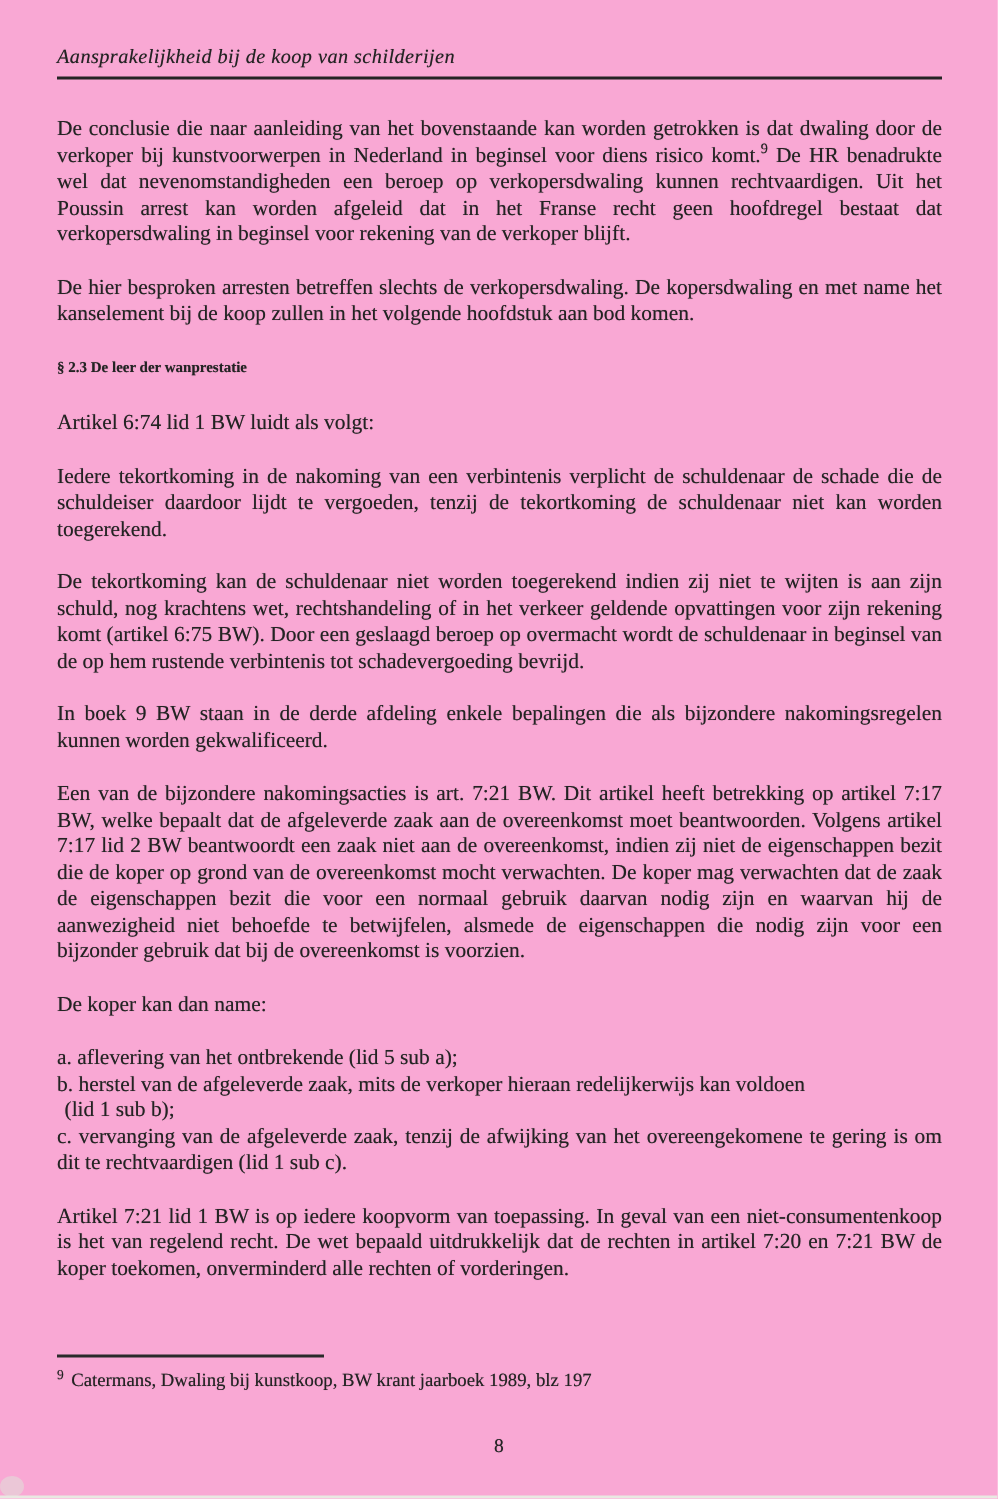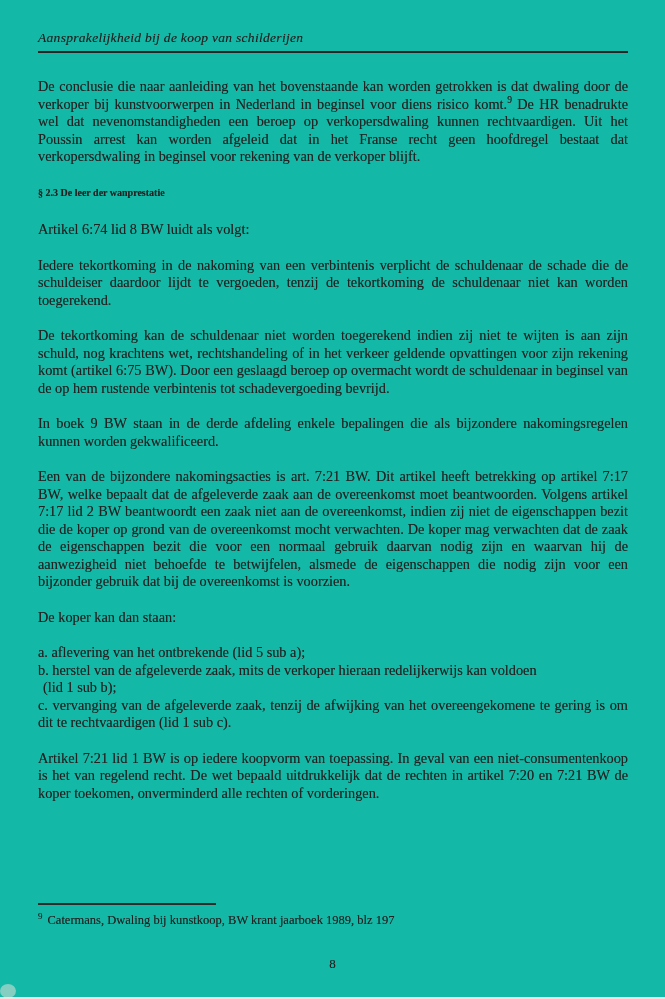--- a/index.html
+++ b/index.html
@@ -4,21 +4,21 @@
 <style>
   html, body { margin: 0; padding: 0; }
   body {
     width: 665px; height: 999px;
     background: #ffffff;
     font-family: "Liberation Serif", serif;
   }
   .page {
     position: relative;
     width: 665px; height: 999px;
-    background: #14b8a6;
+    background: #f9a8d4;
     color: #232323;
     overflow: hidden;
     text-shadow: 0 0 0.5px rgba(40,40,40,0.55);
   }
   .content {
     position: absolute;
     left: 38px; right: 37px; top: 30px;
   }
   .running-header {
     font-size: 13.5px;
@@ -100,34 +100,35 @@
 
 <div class="page">
 
   <div class="content">
 
     <div class="running-header">Aansprakelijkheid bij de koop van schilderijen</div>
     <div class="header-rule"></div>
 
     <p class="para"><span>De conclusie die naar aanleiding van het bovenstaande kan worden getrokken is dat dwaling door de verkoper bij kunstvoorwerpen in Nederland in beginsel voor diens risico komt.</span><sup class="fn-ref">9</sup><span> De HR benadrukte wel dat nevenomstandigheden een beroep op verkopersdwaling kunnen rechtvaardigen. Uit het Poussin arrest kan worden afgeleid dat in het Franse recht geen hoofdregel bestaat dat verkopersdwaling in beginsel voor rekening van de verkoper blijft.</span></p>
 
+    <p class="para">De hier besproken arresten betreffen slechts de verkopersdwaling. De kopersdwaling en met name het kanselement bij de koop zullen in het volgende hoofdstuk aan bod komen.</p>
 
     <h2 class="section-heading">§ 2.3 De leer der wanprestatie</h2>
 
-    <p class="para">Artikel 6:74 lid 8 BW luidt als volgt:</p>
+    <p class="para">Artikel 6:74 lid 1 BW luidt als volgt:</p>
 
     <p class="para">Iedere tekortkoming in de nakoming van een verbintenis verplicht de schuldenaar de schade die de schuldeiser daardoor lijdt te vergoeden, tenzij de tekortkoming de schuldenaar niet kan worden toegerekend.</p>
 
     <p class="para">De tekortkoming kan de schuldenaar niet worden toegerekend indien zij niet te wijten is aan zijn schuld, nog krachtens wet, rechtshandeling of in het verkeer geldende opvattingen voor zijn rekening komt (artikel 6:75 BW). Door een geslaagd beroep op overmacht wordt de schuldenaar in beginsel van de op hem rustende verbintenis tot schadevergoeding bevrijd.</p>
 
     <p class="para">In boek 9 BW staan in de derde afdeling enkele bepalingen die als bijzondere nakomingsregelen kunnen worden gekwalificeerd.</p>
 
     <p class="para">Een van de bijzondere nakomingsacties is art. 7:21 BW. Dit artikel heeft betrekking op artikel 7:17 BW, welke bepaalt dat de afgeleverde zaak aan de overeenkomst moet beantwoorden. Volgens artikel 7:17 lid 2 BW beantwoordt een zaak niet aan de overeenkomst, indien zij niet de eigenschappen bezit die de koper op grond van de overeenkomst mocht verwachten. De koper mag verwachten dat de zaak de eigenschappen bezit die voor een normaal gebruik daarvan nodig zijn en waarvan hij de aanwezigheid niet behoefde te betwijfelen, alsmede de eigenschappen die nodig zijn voor een bijzonder gebruik dat bij de overeenkomst is voorzien.</p>
 
-    <p class="para">De koper kan dan staan:</p>
+    <p class="para">De koper kan dan name:</p>
 
     <div class="list-block">
       <p class="list-line">a. aflevering van het ontbrekende (lid 5 sub a);</p>
       <p class="list-line">b. herstel van de afgeleverde zaak, mits de verkoper hieraan redelijkerwijs kan voldoen</p>
       <p class="list-line indent">(lid 1 sub b);</p>
       <p class="list-line">c. vervanging van de afgeleverde zaak, tenzij de afwijking van het overeengekomene te gering is om dit te rechtvaardigen (lid 1 sub c).</p>
     </div>
 
     <p class="para">Artikel 7:21 lid 1 BW is op iedere koopvorm van toepassing. In geval van een niet-consumentenkoop is het van regelend recht. De wet bepaald uitdrukkelijk dat de rechten in artikel 7:20 en 7:21 BW de koper toekomen, onverminderd alle rechten of vorderingen.</p>
 

